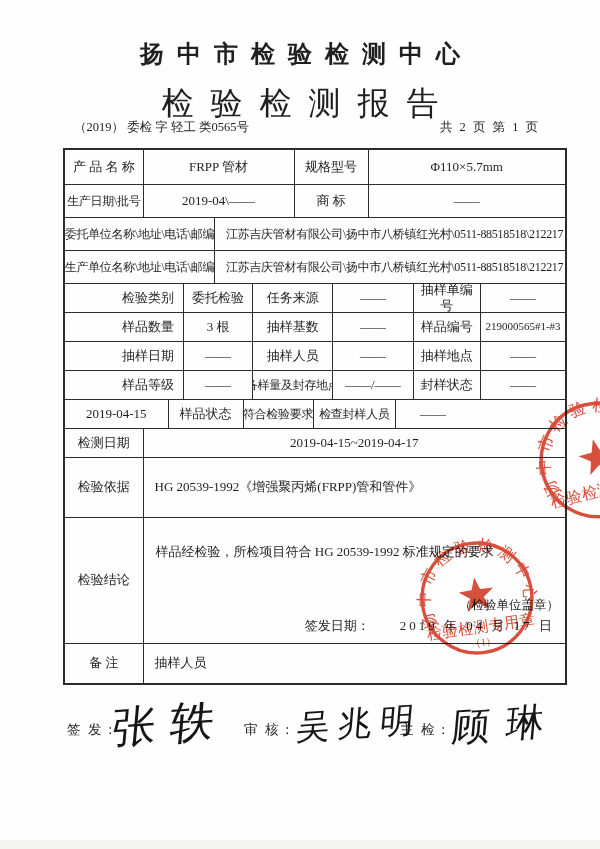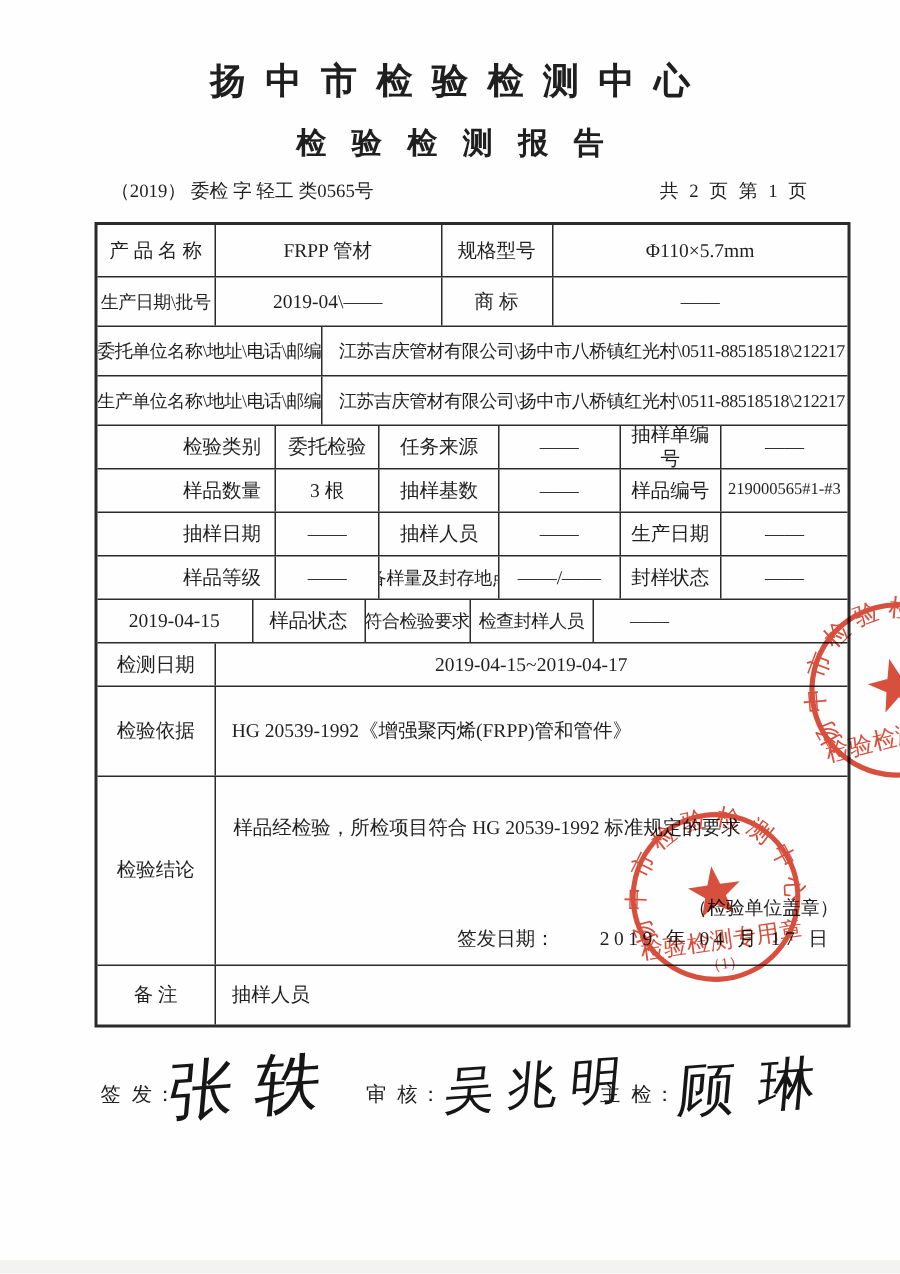--- a/index.html
+++ b/index.html
@@ -5,21 +5,21 @@
   :root { --stamp-color:#d5402c; --ink:#1f1f1f; --line:#2b2b2b; }
   * { margin:0; padding:0; box-sizing:border-box; }
   body { width:600px; height:849px; position:relative; background:#fefefe; overflow:hidden;
          font-family:"Liberation Serif","DejaVu Serif",serif; color:var(--ink); }
   .page { position:absolute; inset:0; overflow:hidden; }
 
   
   .org-title { position:absolute; top:38px; left:0; width:600px; text-align:center;
                font-size:24px; font-weight:bold; letter-spacing:13px; text-indent:13px; }
   .report-title { position:absolute; top:82px; left:0; width:600px; text-align:center;
-               font-size:20px; font-weight:bold; letter-spacing:17px; text-indent:17px; }
+               font-size:32px; font-weight:normal; letter-spacing:17px; text-indent:17px; }
   .ref-line { position:absolute; top:119px; left:0; width:600px; font-size:12.5px; }
   .ref-no { position:absolute; left:74px; }
   .page-ind { position:absolute; right:60px; letter-spacing:2px; }
 
   
   .tbl { position:absolute; left:63px; top:148px; width:504px; border:2px solid var(--line); }
   .tr { display:grid; border-top:1px solid var(--line); }
   .tr:first-child { border-top:none; }
   .td { border-left:1px solid var(--line); display:flex; align-items:center; justify-content:center;
         text-align:center; font-size:13px; padding:0 3px; line-height:1.25; overflow:hidden; }
@@ -104,21 +104,21 @@
       <div class="td">抽样基数</div>
       <div class="td">——</div>
       <div class="td">样品编号</div>
       <div class="td tiny">219000565#1-#3</div>
     </div>
     <div class="tr g6 h29">
       <div class="td">抽样日期</div>
       <div class="td">——</div>
       <div class="td">抽样人员</div>
       <div class="td">——</div>
-      <div class="td">生产日期</div>
+      <div class="td">抽样地点</div>
       <div class="td">——</div>
     </div>
     <div class="tr g6 h29">
       <div class="td">样品等级</div>
       <div class="td">——</div>
       <div class="td small">备样量及封存地点</div>
       <div class="td">——/——</div>
       <div class="td">封样状态</div>
       <div class="td">——</div>
     </div>

